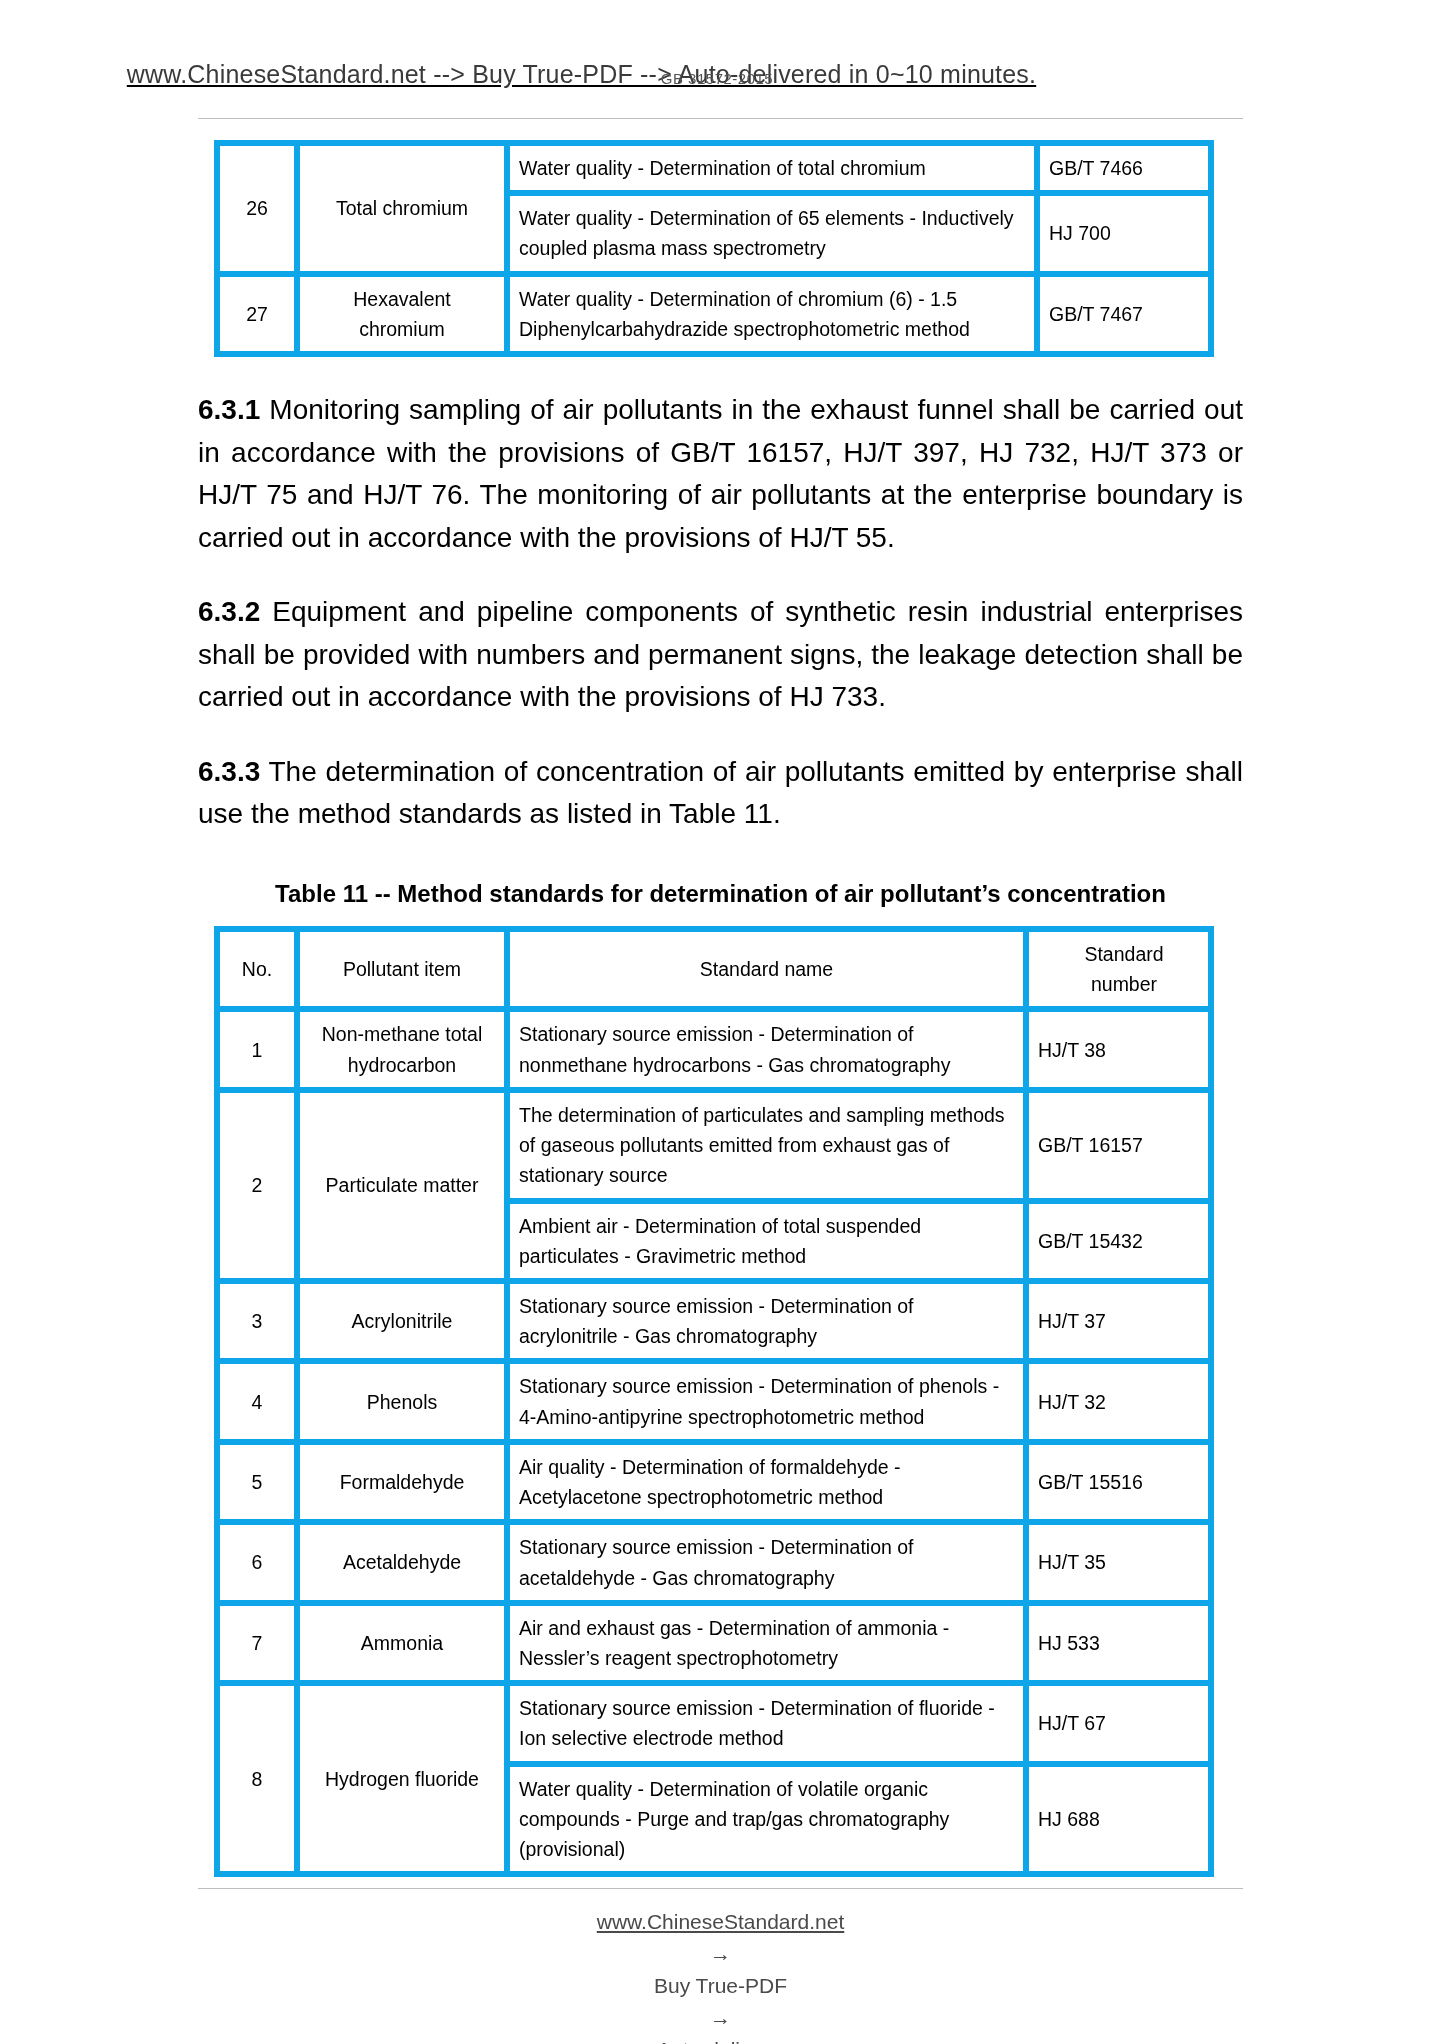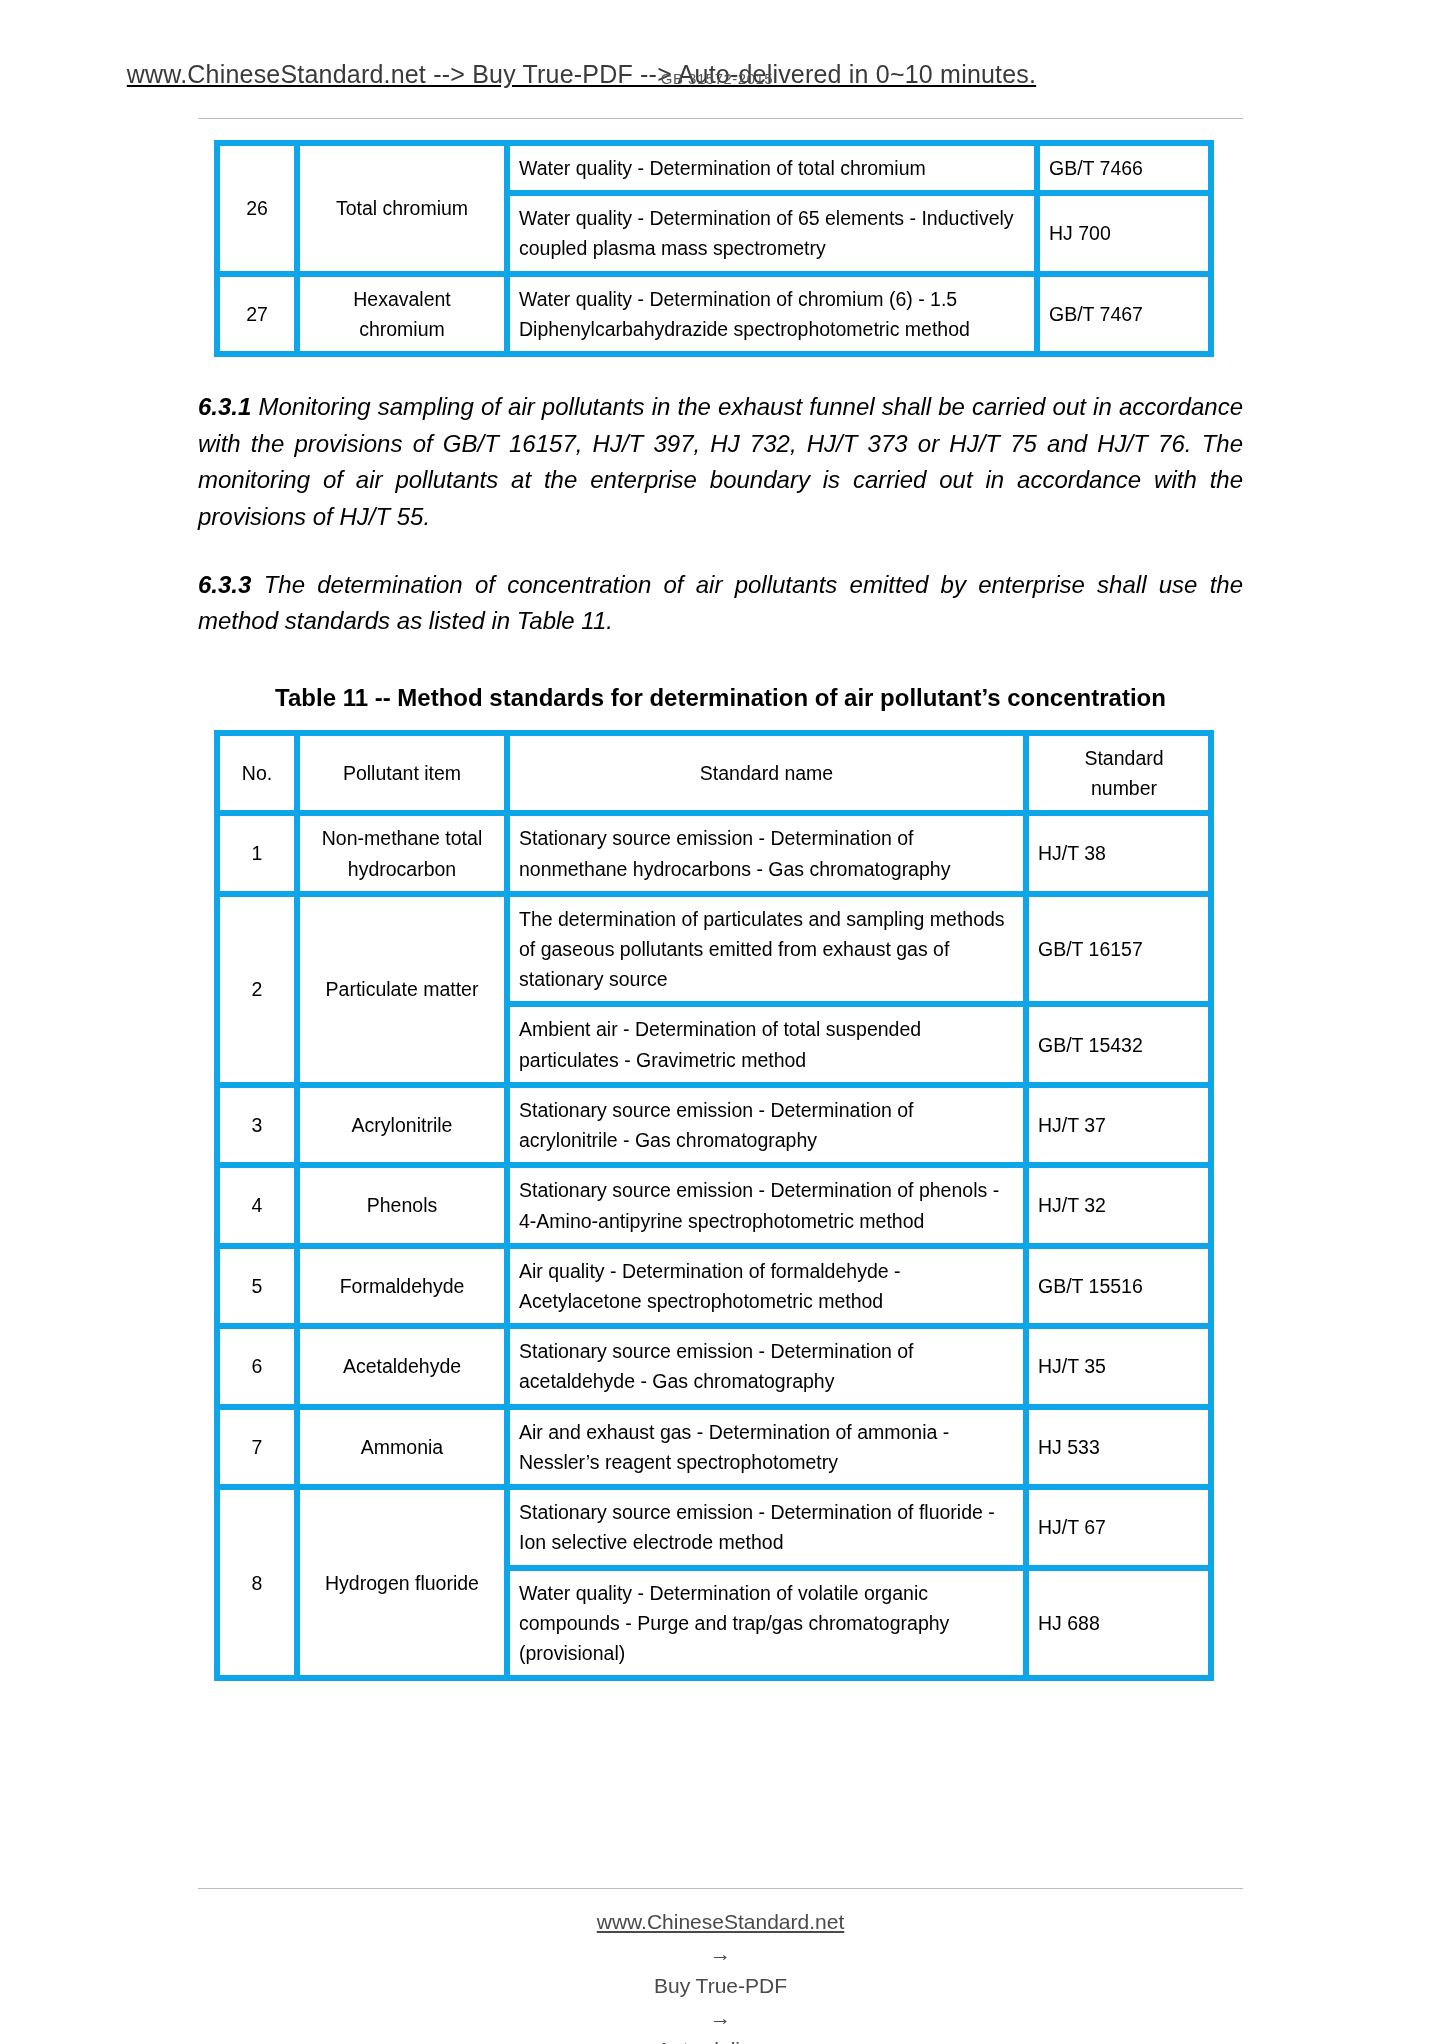--- a/index.html
+++ b/index.html
@@ -83,25 +83,24 @@
   .c-std     { width: 150px; text-align: left; padding-left: 12px; }
   
   h3.sec-head {
     font-size: 24px;
     font-weight: bold;
     margin: 40px 0 0 0;
     padding: 0;
     line-height: 1.4;
   }
   p.para {
-    font-size: 24px;
+    font-size: 28px;
     line-height: 1.52;
     margin: 32px 0 0 0;
     text-align: justify;
-    font-style: italic;
   }
   p.para b { font-weight: bold; }
   p.para.justify-spread { text-align: justify; text-align-last: left; }
   .tbl-title {
     font-size: 24px;
     font-weight: bold;
     text-align: center;
     margin: 40px 0 14px 0;
     line-height: 1.5;
   }
@@ -166,20 +165,21 @@
           <td class="c-item">Hexavalent chromium</td>
           <td class="c-name">Water quality - Determination of chromium (6) - 1.5 Diphenylcarbahydrazide spectrophotometric method</td>
           <td class="c-std">GB/T 7467</td>
         </tr>
       </tbody>
     </table>
 
 
     <p class="para"><b>6.3.1</b><span> Monitoring sampling of air pollutants in the exhaust funnel shall be carried out in accordance with the provisions of GB/T 16157, HJ/T 397, HJ 732, HJ/T 373 or HJ/T 75 and HJ/T 76. The monitoring of air pollutants at the enterprise boundary is carried out in accordance with the provisions of HJ/T 55.</span></p>
 
+    <p class="para justify-spread"><b>6.3.2</b><span> Equipment and pipeline components of synthetic resin industrial enterprises shall be provided with numbers and permanent signs, the leakage detection shall be carried out in accordance with the provisions of HJ 733.</span></p>
 
     <p class="para"><b>6.3.3</b><span> The determination of concentration of air pollutants emitted by enterprise shall use the method standards as listed in Table 11.</span></p>
 
     <div class="tbl-title">Table 11 -- Method standards for determination of air pollutant’s concentration</div>
 
     <table class="doc-table">
       <thead>
         <tr>
           <th class="c-no">No.</th>
           <th class="c-item">Pollutant item</th>

